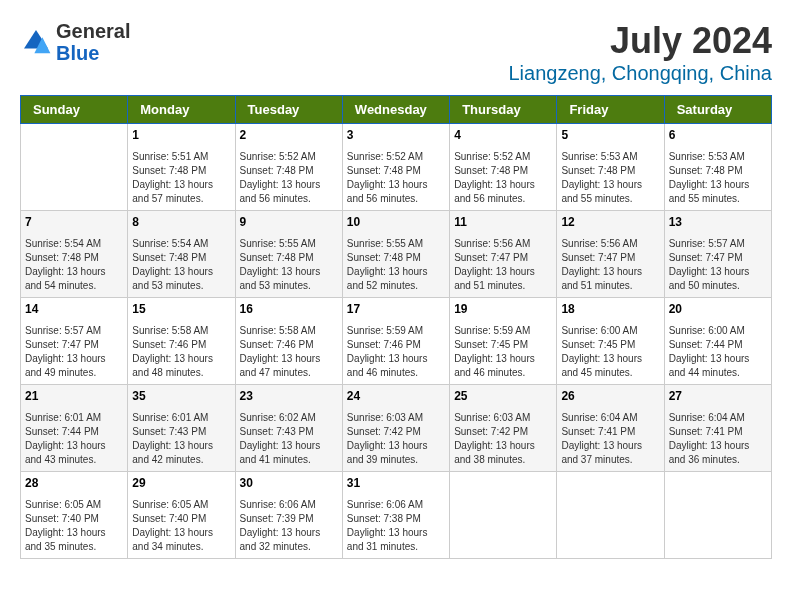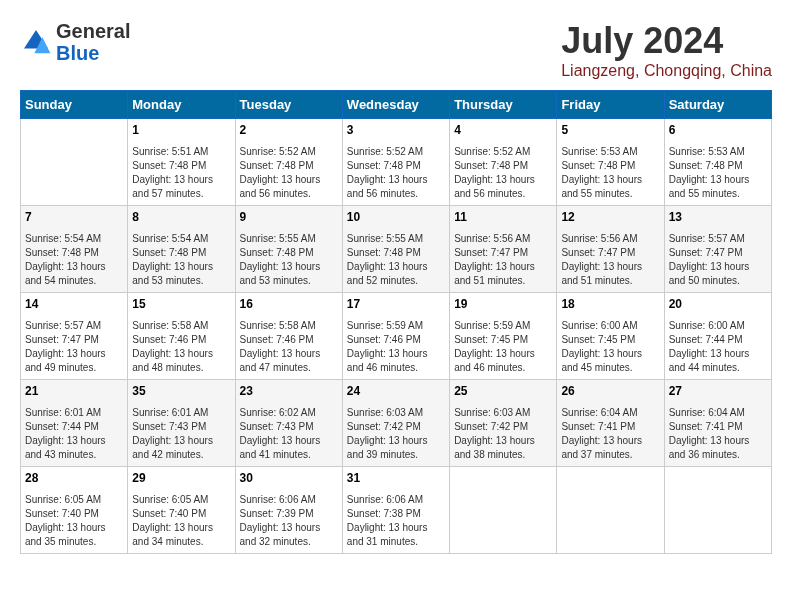--- a/index.html
+++ b/index.html
@@ -27,40 +27,40 @@
       color: #333;
       line-height: 1.1;
     }
     .logo-blue { color: #1565c0; }
     .logo-icon {
       width: 32px;
       height: 32px;
       margin-right: 4px;
     }
     .title-area {
-      text-align: left;
+      text-align: right;
     }
     .month-title {
       font-size: 36px;
       font-weight: bold;
       color: #333;
     }
     .location-title {
-      font-size: 16px;
-      color: #7f1d1d;
+      font-size: 20px;
+      color: #0369a1;
     }
     table {
       width: 100%;
       border-collapse: collapse;
       font-size: 11px;
     }
     thead tr th {
-      background-color: #0369a1;
+      background-color: #4d7c0f;
       color: #fff;
-      padding: 6px 4px;
+      padding: 6px 12px;
       text-align: left;
       font-size: 13px;
       font-weight: bold;
       border: 1px solid #1565c0;
     }
     tbody tr td {
       border: 1px solid #ccc;
       padding: 4px;
       vertical-align: top;
       width: calc(100% / 7);

